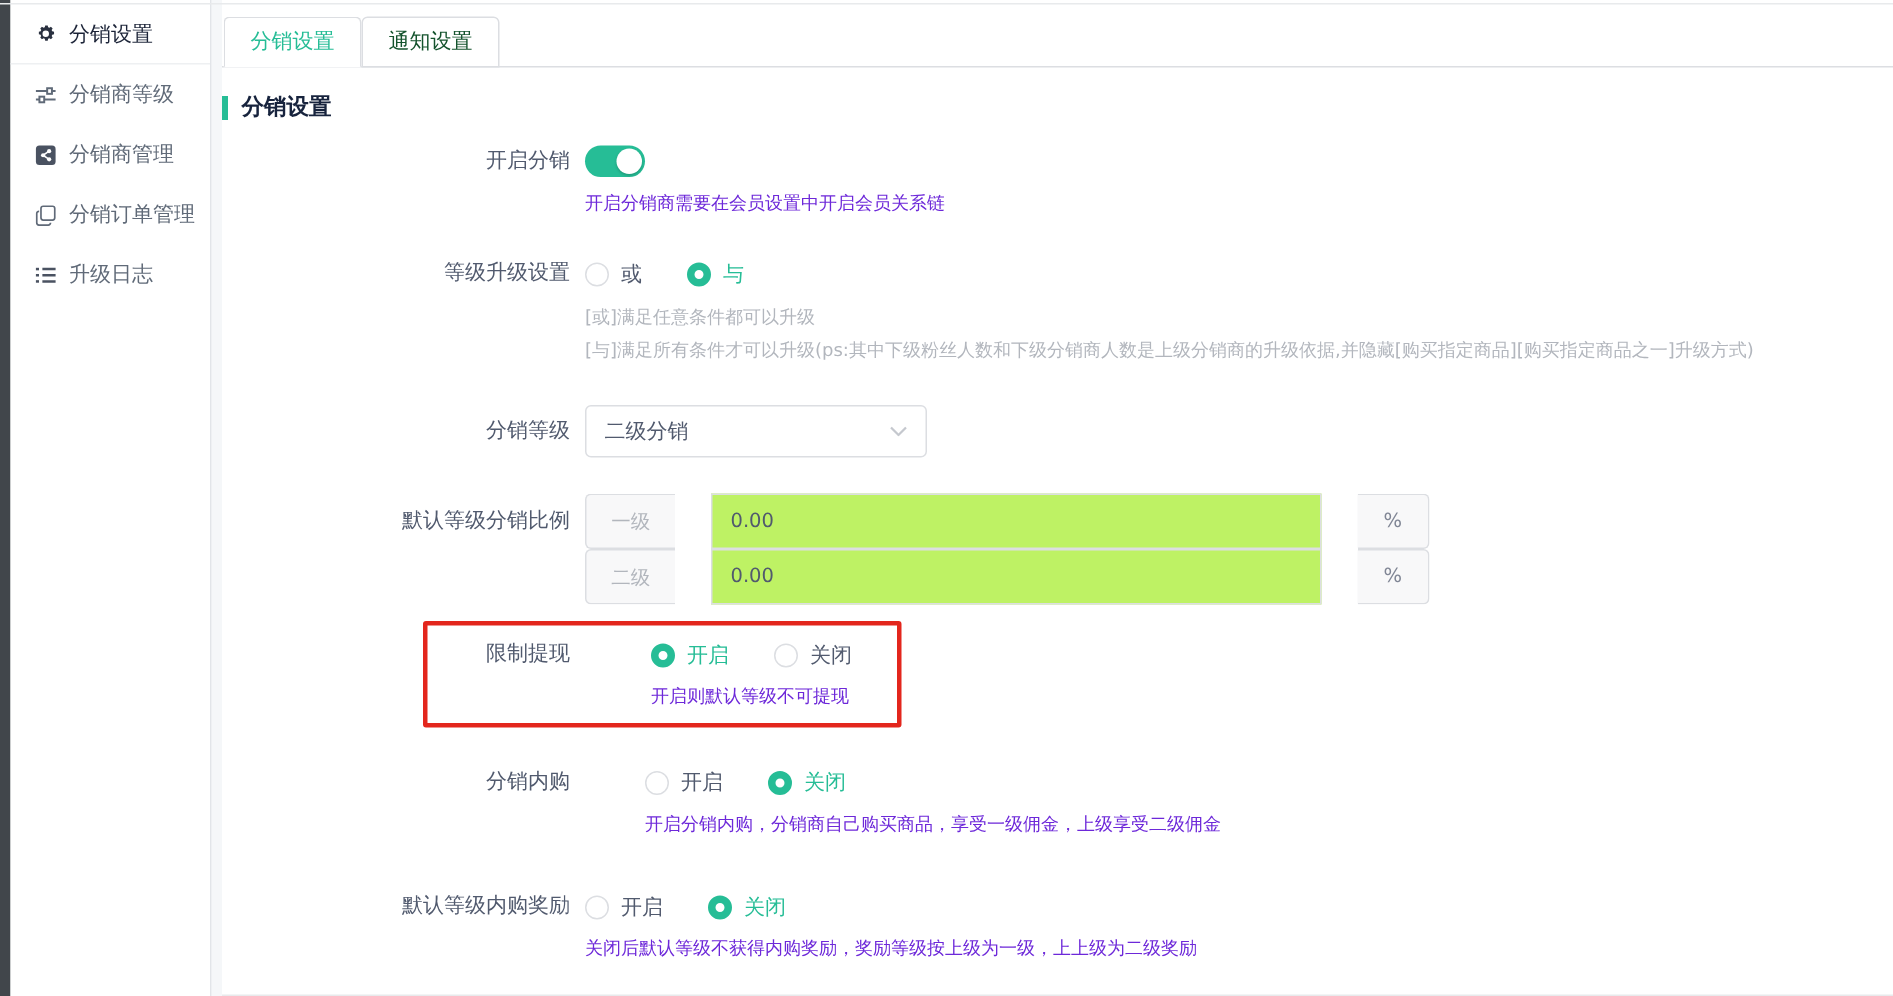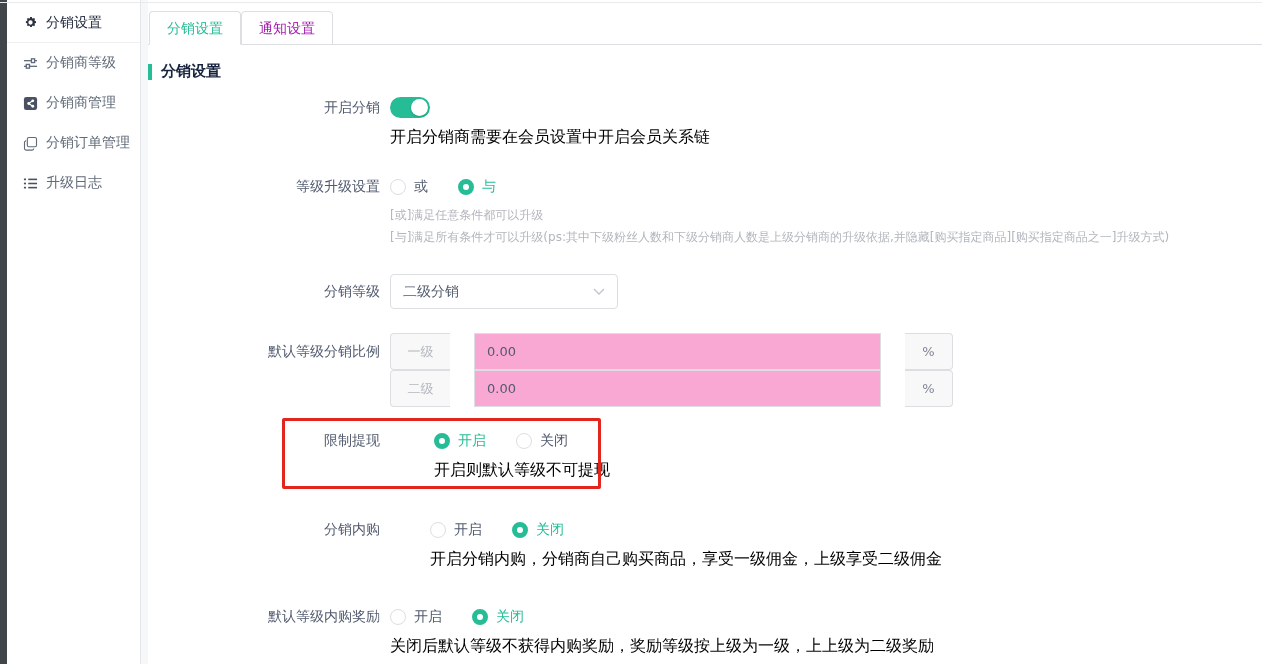--- a/index.html
+++ b/index.html
@@ -34,35 +34,35 @@
     position:absolute;left:148px;top:0;width:1114px;height:664px;
     background:#fff;
   }
   .tabbar{
     display:flex;align-items:flex-end;height:45px;
     border-bottom:1px solid #dcdee2;padding-left:1px;
   }
   .tab{
     height:34px;line-height:32px;padding:0 17px;background:#fff;
     border:1px solid #dcdee2;border-radius:4px 4px 0 0;margin-bottom:-1px;
-    font-size:14px;color:#a21caf;cursor:pointer;
+    font-size:14px;color:#14532d;cursor:pointer;
   }
   .tab.active{color:var(--accent);border-bottom-color:#fff;}
   .section-header{display:flex;align-items:center;margin:17px 0 0 0;}
   .section-bar{width:4px;height:16px;background:var(--accent);margin-right:9px;}
   .section-title{font-size:15px;font-weight:bold;color:#17233d;}
   
   .form{margin-top:16px;}
   .form-row{display:flex;}
   .form-label{
     width:242px;flex:none;text-align:right;padding-right:10px;
     font-size:14px;color:#515a6e;line-height:21px;
   }
   .form-control{flex:1;min-width:0;}
-  .help{font-size:16px;color:#000000;margin-top:9px;white-space:nowrap;}
+  .help{font-size:12px;color:#6d28d9;margin-top:9px;white-space:nowrap;}
   .help-line{font-size:12px;color:#b2b6bd;line-height:22px;white-space:nowrap;}
   .help-lines{margin-top:7px;}
   
   .switch{
     width:40px;height:21px;border-radius:11px;background:var(--accent);
     position:relative;cursor:pointer;
   }
   .switch .knob{
     position:absolute;right:2px;top:2px;width:17px;height:17px;border-radius:50%;
     background:#fff;box-shadow:0 1px 2px rgba(0,0,0,.2);
@@ -89,21 +89,21 @@
   .input-group{display:flex;width:563px;height:37px;gap:24px;}
   .input-group + .input-group{margin-top:0;}
   .ig-prepend,.ig-append{
     background:#f8f8f9;border:1px solid #dcdee2;flex:none;
     display:flex;align-items:center;justify-content:center;font-size:13px;
   }
   .ig-prepend{width:60px;border-right:none;border-radius:4px 0 0 4px;color:#b2b6bd;}
   .ig-append{width:48px;border-left:none;border-radius:0 4px 4px 0;color:#808695;}
   .ig-input{
     flex:1;min-width:0;border:1px solid #dcdee2;border-radius:0;
-    padding:0 12px;font-size:13px;color:#515a6e;outline:none;background:#f9a8d4;
+    padding:0 12px;font-size:13px;color:#515a6e;outline:none;background:#bef264;
     font-family:"DejaVu Sans","Liberation Sans",sans-serif;
   }
   
   .row-toggle  {margin-bottom:28px;justify-content:center;}
   .row-upgrade {margin-bottom:26px;}
   .row-level   {margin-bottom:24px;}
   .row-ratio   {margin-bottom:23px;}
   .row-withdraw{margin-bottom:38px;position:relative;margin-top:12px;gap:44px;}
   .row-purchase{margin-bottom:36px;gap:40px;}
   .row-reward  {margin-bottom:0;}

